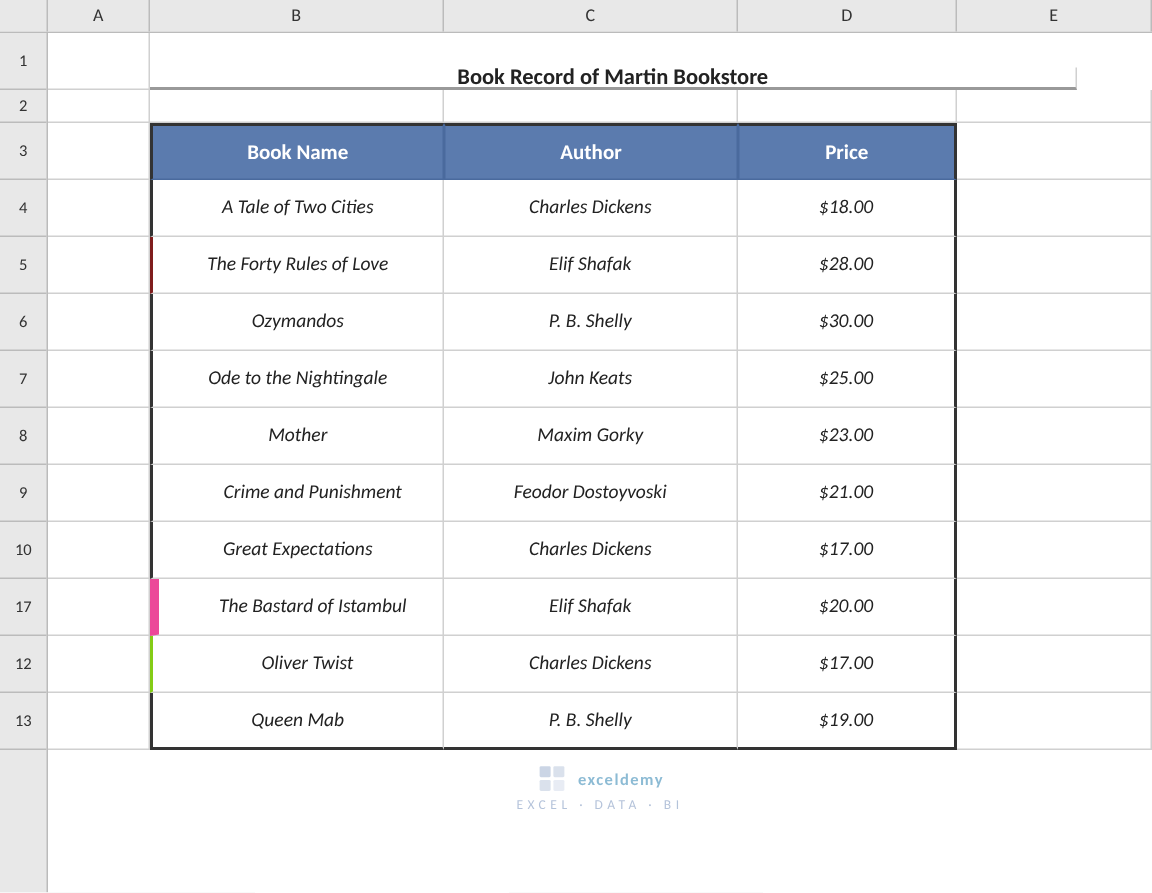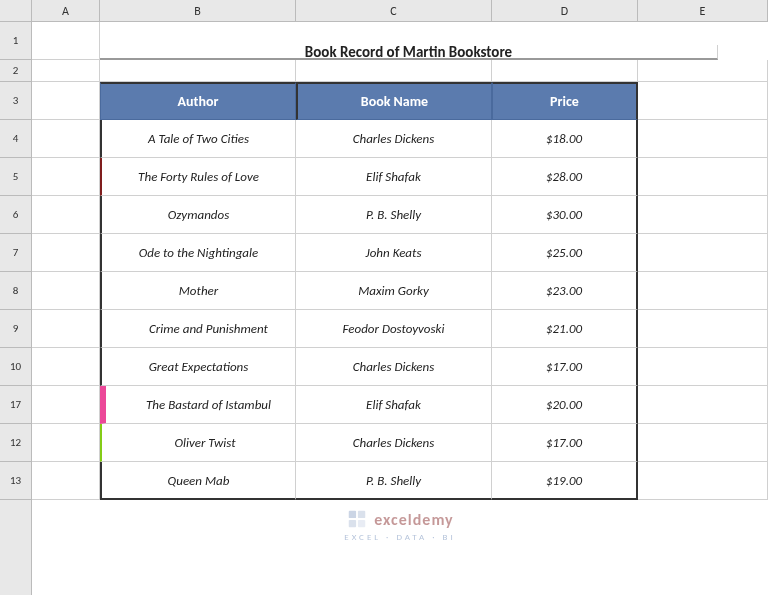--- a/index.html
+++ b/index.html
@@ -165,23 +165,23 @@
       align-items: center;
       gap: 6px;
     }
 
     .watermark-icon {
       width: 22px;
       height: 22px;
     }
 
     .watermark-text {
-      font-size: 16px;
+      font-size: 11px;
       font-weight: bold;
-      color: #7f1d1d;
+      color: #0369a1;
       letter-spacing: 1px;
       text-align: center;
     }
 
     .watermark-sub {
       font-size: 9px;
       color: #5b7bae;
       letter-spacing: 3px;
       margin-top: 1px;
     }
@@ -228,22 +228,22 @@
       <div class="grid-row row-h-22">
         <div class="cell cell-a"></div>
         <div class="cell cell-b"></div>
         <div class="cell cell-c"></div>
         <div class="cell cell-d"></div>
         <div class="cell cell-e"></div>
       </div>
 
       <div class="grid-row row-h-38">
         <div class="cell cell-a" style="border-bottom:1px solid #d0d0d0;"></div>
+        <div class="cell cell-b header-cell" style="border-top: 2px solid rgb(51, 51, 51); border-bottom: 1px solid rgb(74, 106, 157); border-left: 2px solid rgb(51, 51, 51);">Book Name</div>
         <div class="cell cell-c header-cell" style="border-top: 2px solid rgb(51, 51, 51); border-bottom: 1px solid rgb(74, 106, 157);">Author</div>
-        <div class="cell cell-b header-cell" style="border-top: 2px solid rgb(51, 51, 51); border-bottom: 1px solid rgb(74, 106, 157); border-left: 2px solid rgb(51, 51, 51);">Book Name</div>
         <div class="cell cell-d header-cell" style="border-top: 2px solid rgb(51, 51, 51); border-bottom: 1px solid rgb(74, 106, 157); border-right: 2px solid rgb(51, 51, 51);">Price</div>
         <div class="cell cell-e"></div>
       </div>
 
       <div class="grid-row row-h-38">
         <div class="cell cell-a"></div>
         <div class="cell cell-b data-cell" style="border-left:2px solid #333; border-right:1px solid #d0d0d0;">A Tale of Two Cities</div>
         <div class="cell cell-c data-cell">Charles Dickens</div>
         <div class="cell cell-d data-cell" style="border-right:2px solid #333;">$18.00</div>
         <div class="cell cell-e"></div>

